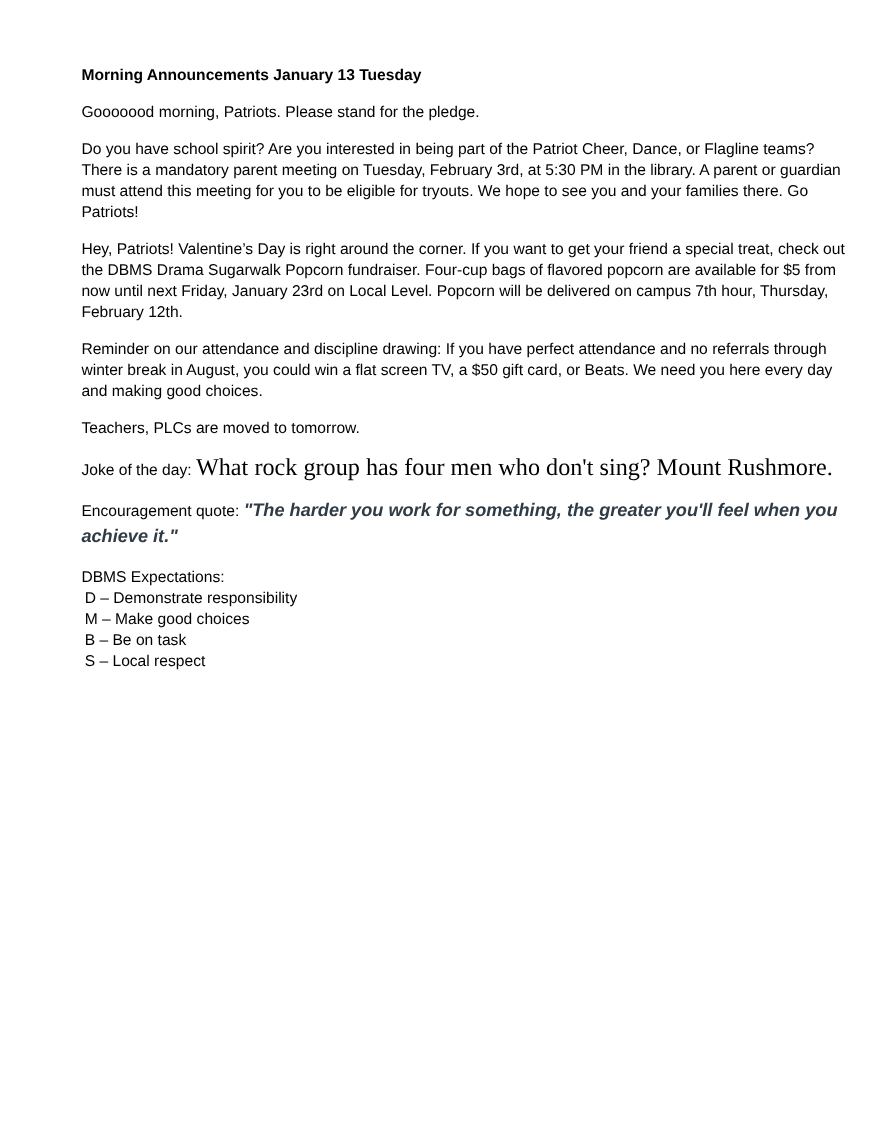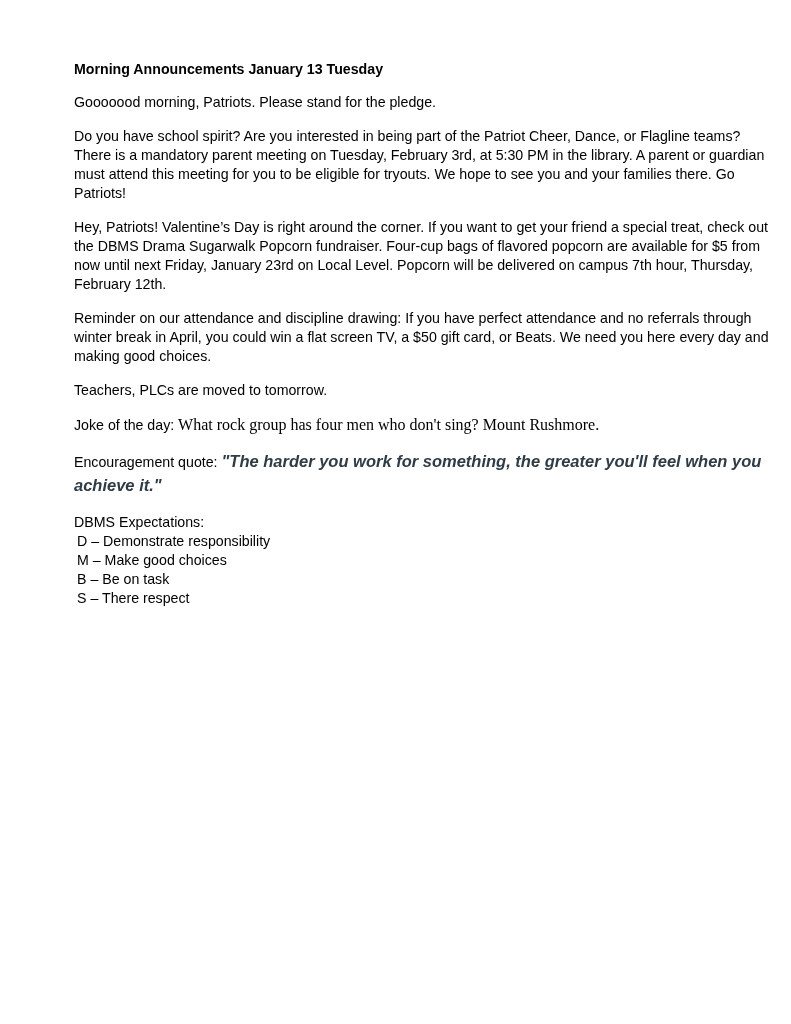--- a/index.html
+++ b/index.html
@@ -1,40 +1,40 @@
 <!DOCTYPE html>
 <html><head>
   <meta charset="utf-8">
   <style>
     html, body { margin: 0; padding: 0; background: #ffffff; }
     body { width: 791px; height: 1024px; position: relative; overflow: hidden; }
     .page { position: absolute; left: 47px; top: 60px; width: 700px; color: #000; font-family: "Liberation Sans", sans-serif; font-size: 14.2px; line-height: 19px; margin-left: 27px; }
     .title { font-weight: bold; margin: 0 0 14px 0; }
     p { margin: 0 0 15px 0; }
-    .joke-text { font-family: "Liberation Serif", "DejaVu Serif", serif; font-size: 16px; }
+    .joke-text { font-family: "Liberation Serif", "DejaVu Serif", serif; font-size: 22px; }
     .quote-text { font-style: italic; font-weight: bold; color: #2f3b45; font-size: 16.5px; line-height: 23px; }
     .quote-p { line-height: 23px; margin-top: 6px; }
     .joke-p { margin-top: 2px; }
     .exp-list { margin: 0; padding: 0; list-style: none; }
     .exp-list li { padding-left: 3px; }
   </style>
 </head>
 <body>
 
 <div class="page">
   <p class="title">Morning Announcements January 13 Tuesday</p>
   <p>Gooooood morning, Patriots. Please stand for the pledge.</p>
   <p>Do you have school spirit? Are you interested in being part of the Patriot Cheer, Dance, or Flagline teams? There is a mandatory parent meeting on Tuesday, February 3rd, at 5:30 PM in the library. A parent or guardian must attend this meeting for you to be eligible for tryouts. We hope to see you and your families there. Go Patriots!</p>
   <p>Hey, Patriots! Valentine’s Day is right around the corner. If you want to get your friend a special treat, check out the DBMS Drama Sugarwalk Popcorn fundraiser. Four-cup bags of flavored popcorn are available for $5 from now until next Friday, January 23rd on Local Level. Popcorn will be delivered on campus 7th hour, Thursday, February 12th.</p>
-  <p>Reminder on our attendance and discipline drawing: If you have perfect attendance and no referrals through winter break in April, you could win a flat screen TV, a $50 gift card, or Beats. We need you here every day and making good choices.</p>
+  <p>Reminder on our attendance and discipline drawing: If you have perfect attendance and no referrals through winter break in August, you could win a flat screen TV, a $50 gift card, or Beats. We need you here every day and making good choices.</p>
   <p>Teachers, PLCs are moved to tomorrow.</p>
   <p class="joke-p"><span>Joke of the day: </span><span class="joke-text">What rock group has four men who don't sing? Mount Rushmore.</span></p>
   <p class="quote-p"><span>Encouragement quote: </span><span class="quote-text">"The harder you work for something, the greater you'll feel when you achieve it."</span></p>
   <div>
     <div>DBMS Expectations:</div>
     <ul class="exp-list">
       <li>D – Demonstrate responsibility</li>
       <li>M – Make good choices</li>
       <li>B – Be on task</li>
-      <li>S – There respect</li>
+      <li>S – Local respect</li>
     </ul>
   </div>
 </div>
 
 </body></html>

